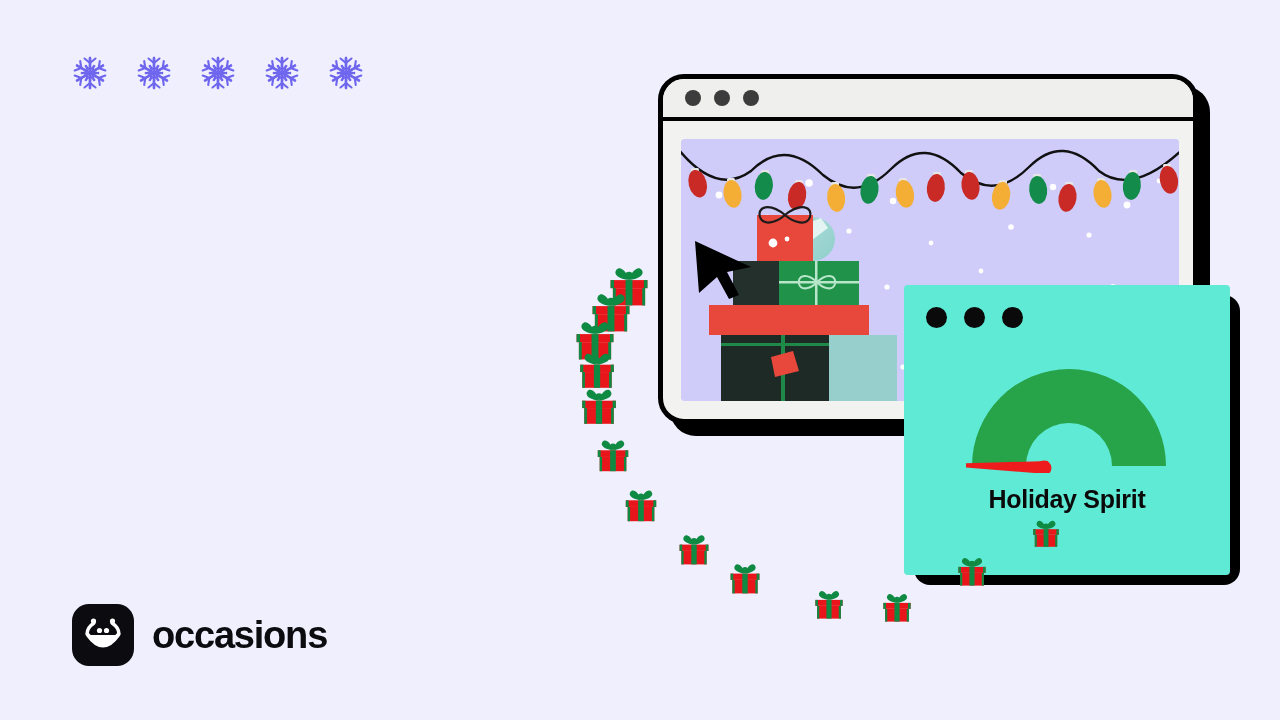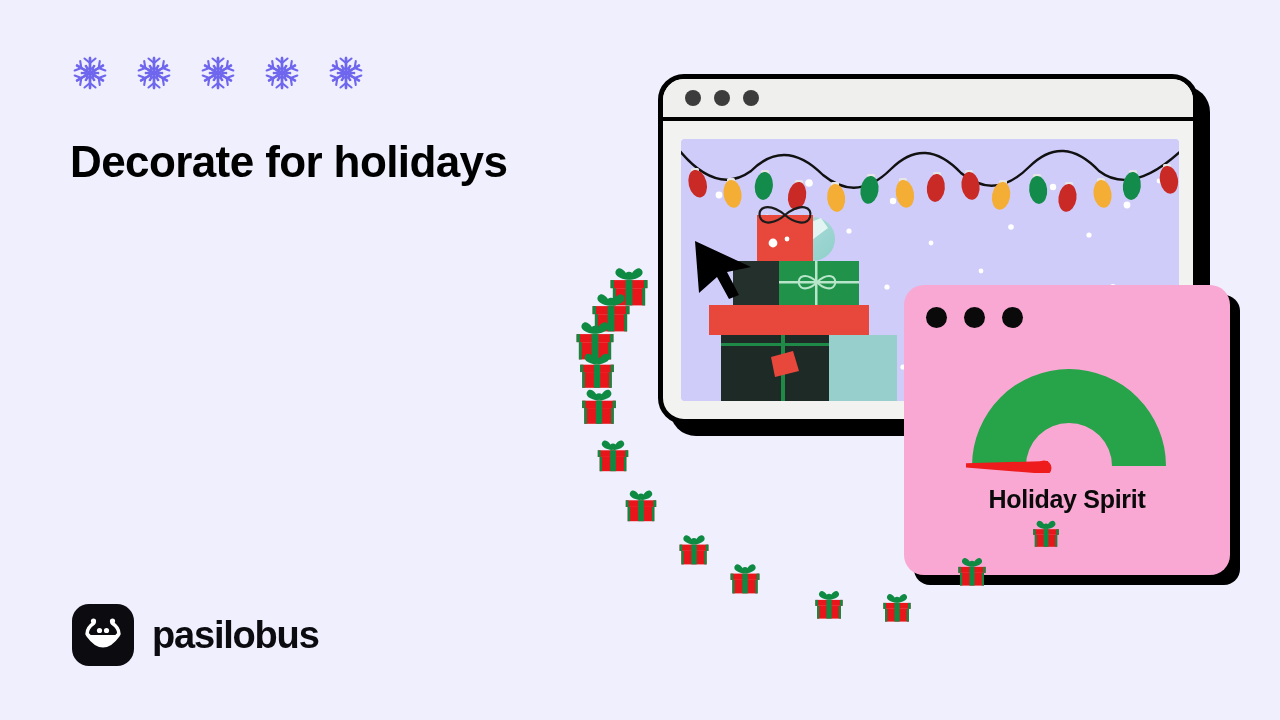--- a/index.html
+++ b/index.html
@@ -78,21 +78,21 @@
     position:absolute; left:904px; top:285px;
     width:326px; height:290px;
   }
   #gauge-shadow {
     position:absolute; left:10px; top:10px;
     width:326px; height:290px; background:#000; border-radius:16px;
   }
   #gauge-body {
     position:absolute; left:0; top:0;
     width:326px; height:290px;
-    background:#f9a8d4; border-radius:20px; overflow:hidden;
+    background:#5eead4; border-radius:4px; overflow:hidden;
   }
   #gauge-dots {
     position:absolute; left:22px; top:22px;
     display:flex; gap:17px;
   }
   .gc-dot { width:21px; height:21px; border-radius:50%; background:#0A0A0A; }
   #gauge-svg { position:absolute; left:62px; top:78px; }
   #gauge-label {
     position:absolute; left:0; top:200px; width:100%;
     text-align:center; font-size:25px; font-weight:bold; color:#0A0A0A;
@@ -329,37 +329,36 @@
       <line x1="18" y1="3" x2="18" y2="33" stroke="#6F66EE" stroke-width="2.4" stroke-linecap="round"></line>
       <line x1="18" y1="8" x2="12.5" y2="3.5" stroke="#6F66EE" stroke-width="2.1" stroke-linecap="round"></line>
       <line x1="18" y1="8" x2="23.5" y2="3.5" stroke="#6F66EE" stroke-width="2.1" stroke-linecap="round"></line>
       <line x1="18" y1="15" x2="13.5" y2="11" stroke="#6F66EE" stroke-width="1.9" stroke-linecap="round"></line>
       <line x1="18" y1="15" x2="22.5" y2="11" stroke="#6F66EE" stroke-width="1.9" stroke-linecap="round"></line>
     </g>
       </svg></span>
   </div>
 
 <div id="headline">
-  <span class="l">Decorate for holidays</span>
 </div>
 
 <div id="logo-block">
   <div id="logo-mark">
     <svg width="62" height="62" viewBox="0 0 62 62">
       <path d="M16 31 Q31 52 46 31 Z" fill="#fff"></path>
       <path d="M16 31 Q31 52 46 31" fill="none" stroke="#fff" stroke-width="4" stroke-linecap="round"></path>
       <path d="M15 30 C15 24 19 21 22 19" fill="none" stroke="#fff" stroke-width="3.4" stroke-linecap="round"></path>
       <path d="M47 30 C47 24 43 21 40 19" fill="none" stroke="#fff" stroke-width="3.4" stroke-linecap="round"></path>
       <circle cx="21.5" cy="17" r="2.6" fill="#fff"></circle>
       <circle cx="40.5" cy="17" r="2.6" fill="#fff"></circle>
       <circle cx="27.5" cy="26.5" r="2.6" fill="#fff"></circle>
       <circle cx="34.5" cy="26.5" r="2.6" fill="#fff"></circle>
     </svg>
   </div>
-  <div id="logo-word">pasilobus</div>
+  <div id="logo-word">occasions</div>
 </div>
 
 <div id="browser-window">
   <div id="browser-shadow"></div>
   <div id="browser-frame">
     <div id="browser-titlebar">
       <span class="tb-dot"></span>
       <span class="tb-dot"></span>
       <span class="tb-dot"></span>
     </div>

